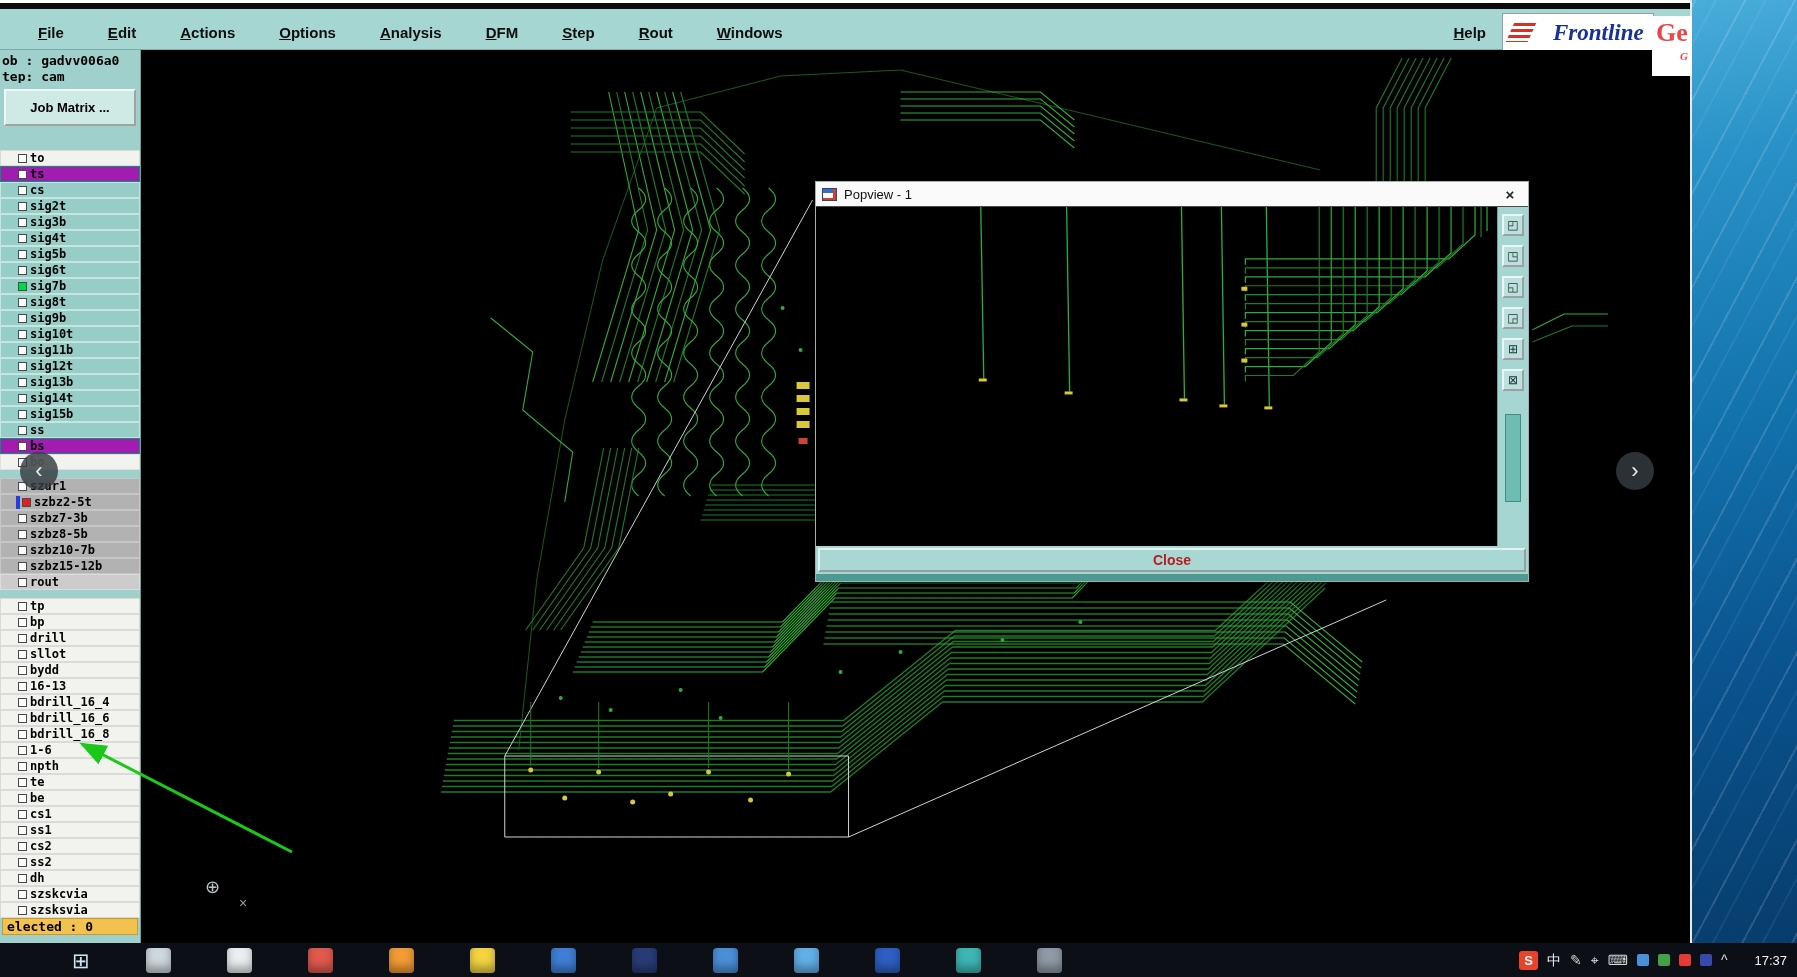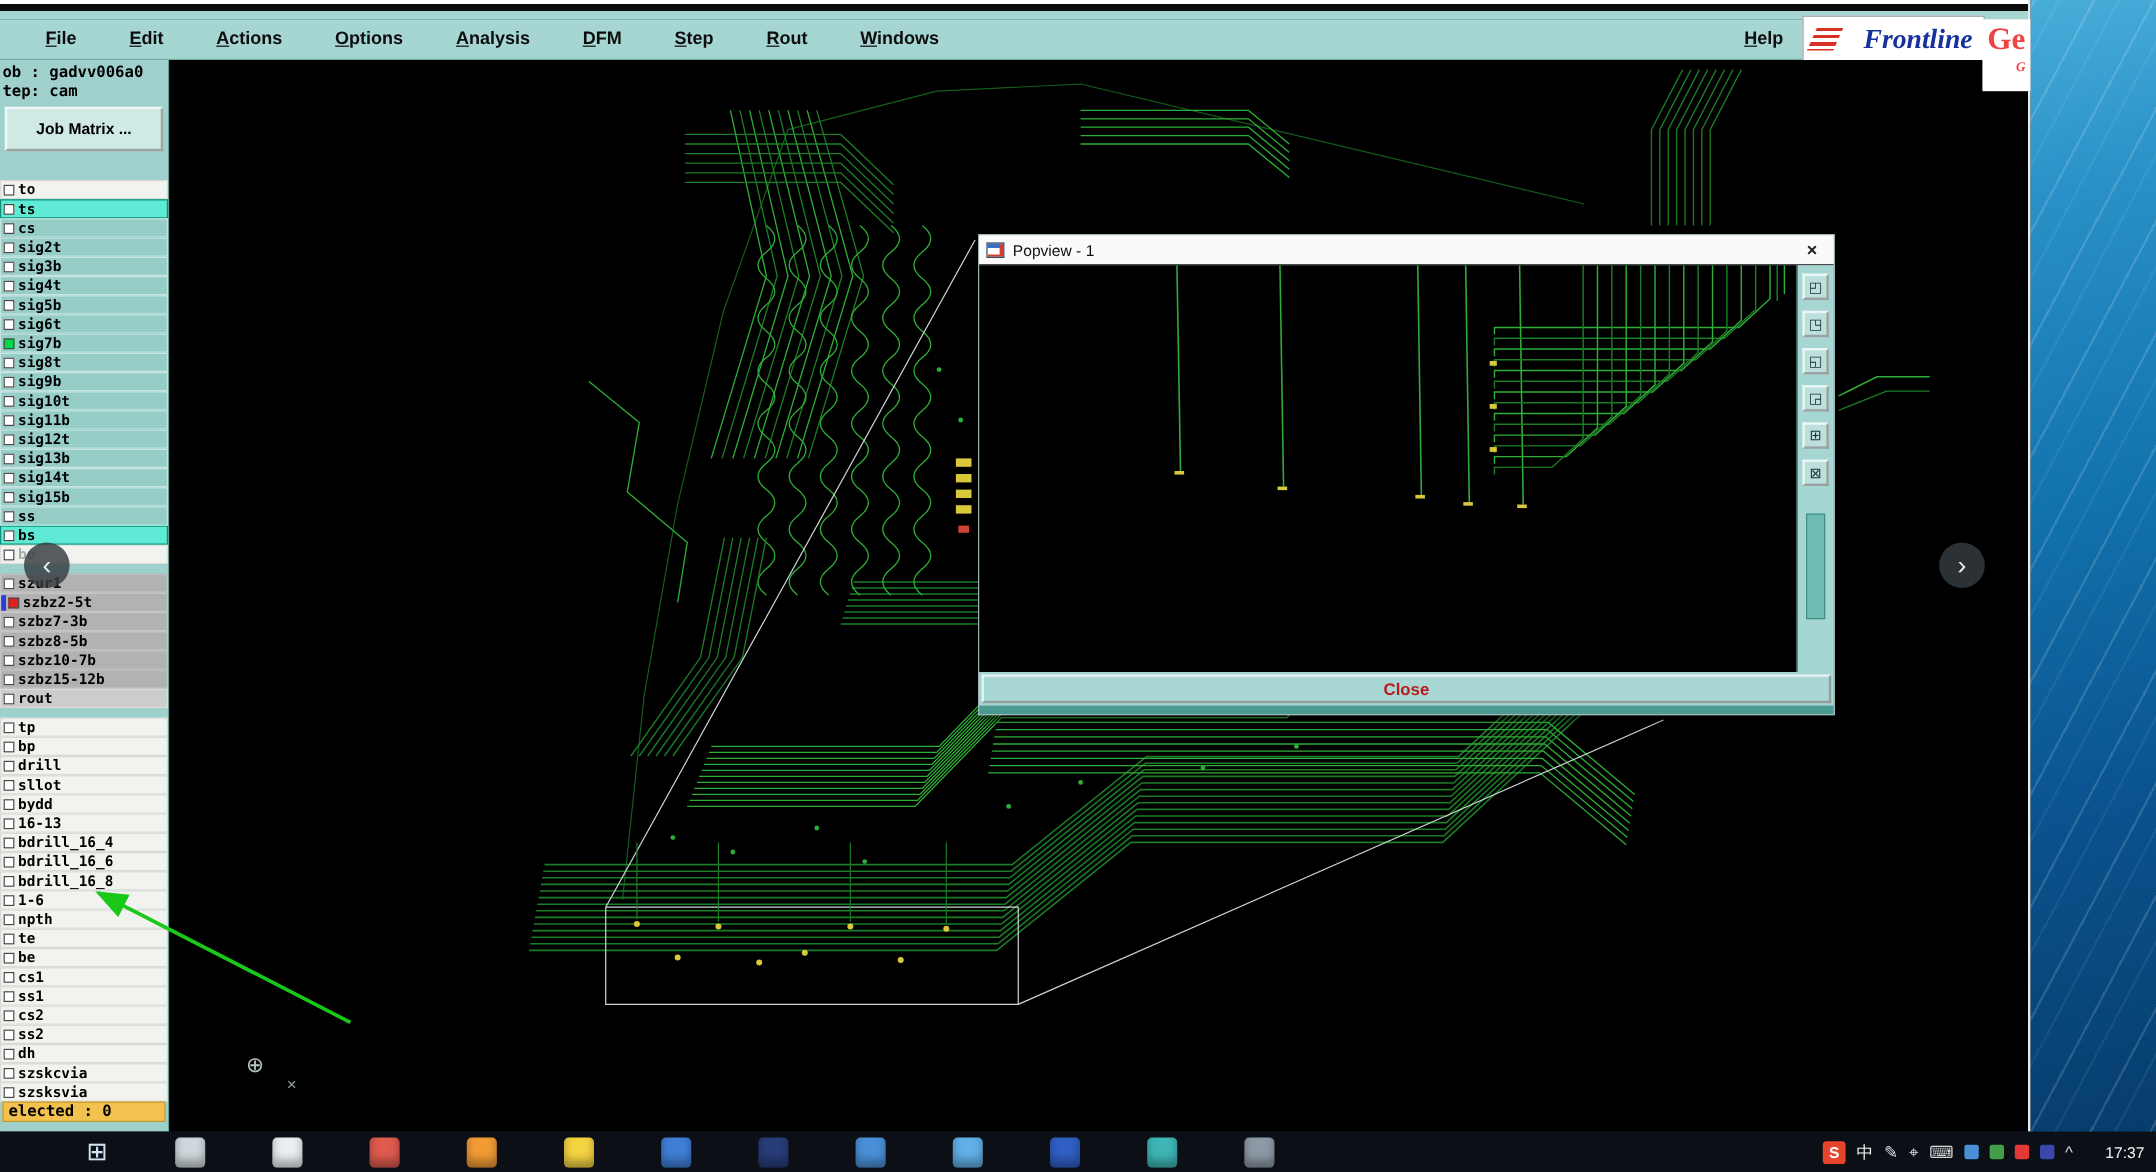--- a/index.html
+++ b/index.html
@@ -32,43 +32,43 @@
   .main { flex:1; display:flex; min-height:0; }
 
   
   .sidebar { width:141px; flex:none; background:#9fd0cb; border-right:1px solid #69a19b;
              display:flex; flex-direction:column; padding-top:2px; }
   .job-line { font:bold 13px "DejaVu Sans Mono",monospace; color:#000; padding:1px 2px 0; white-space:nowrap; height:17px; overflow:hidden; }
   .matrix-btn { margin:6px 4px 0; height:40px; background:#cfe9e5; border:2px outset #eef8f6;
                 font:bold 13px "Liberation Sans",sans-serif; color:#000; }
   .layer-list { margin-top:24px; display:flex; flex-direction:column; gap:8px; }
   .layer-group { display:flex; flex-direction:column; }
-  .layer-row { height:16px; display:flex; align-items:center; padding-left:1px;
+  .layer-row { height:16px; display:flex; align-items:center; padding-left:16px;
                font:bold 12px "DejaVu Sans Mono",monospace; color:#000; }
   .bg-teal      { background:#97cdc7; box-shadow:inset 0 0 0 1px #c6e5e1; }
-  .bg-sel       { background:#5eead4; box-shadow:inset 0 0 0 1px #0c8f77; }
+  .bg-sel       { background:#a21caf; box-shadow:inset 0 0 0 1px #0c8f77; }
   .bg-white     { background:#f2f2ee; box-shadow:inset 0 0 0 1px #d8dcd6; }
   .bg-dim       { background:#f2f2ee; color:#9fb0ae; box-shadow:inset 0 0 0 1px #dde1db; }
   .bg-gray      { background:#b2b2b2; box-shadow:inset 0 0 0 1px #c6c6c6; }
   .bg-lightgray { background:#cccccc; box-shadow:inset 0 0 0 1px #dcdcdc; }
   .edge { width:4px; height:13px; flex:none; }
   .chk  { width:9px; height:9px; background:#fff; border:1px solid #4a4a4a; margin:0 3px 0 2px; flex:none; }
   .lbl  { white-space:nowrap; overflow:hidden; }
   .selected-bar { margin:auto 2px 8px; height:18px; background:#f2c14e; border:1px solid #c49a37;
                   display:flex; align-items:center; padding-left:4px;
                   font:bold 13px "DejaVu Sans Mono",monospace; color:#000; }
 
   
   .canvas { flex:1; position:relative; background:#000; overflow:hidden; }
   #traces { position:absolute; inset:0; width:100%; height:100%; }
   .cross { position:absolute; left:64px; top:828px; color:#b9c6c6; font-size:18px; line-height:1; }
   .xmark { position:absolute; left:98px; top:846px; color:#96a2a2; font-size:14px; line-height:1; }
 
   
-  .popview { position:absolute; left:674px; top:145px; width:714px; height:401px; background:#a5d6d2;
+  .popview { position:absolute; left:674px; top:131px; width:714px; height:401px; background:#a5d6d2;
              border:1px solid #9db4b4; box-shadow:3px 3px 8px rgba(0,0,0,.55); display:flex; flex-direction:column; }
   .pv-title { height:25px; background:#fafafa; border-bottom:1px solid #4a4a4a; display:flex; align-items:center;
               gap:7px; padding:0 6px; flex:none; }
   .pv-icon { width:15px; height:13px; border:1px solid #2f4668; flex:none;
              background:linear-gradient(180deg,#3a6cc8 0 4px,#fff 4px); box-shadow:inset -3px -2px 0 #d04030; }
   .pv-title-text { flex:1; font-size:13px; color:#101010; }
   .pv-close-x { width:24px; text-align:center; font-weight:bold; font-size:15px; color:#222; }
   .pv-body { flex:1; display:flex; min-height:0; }
   .pv-content { flex:1; background:#000; position:relative; border-right:1px solid #69a19b; }
   #pvtraces { position:absolute; inset:0; width:100%; height:100%; }

